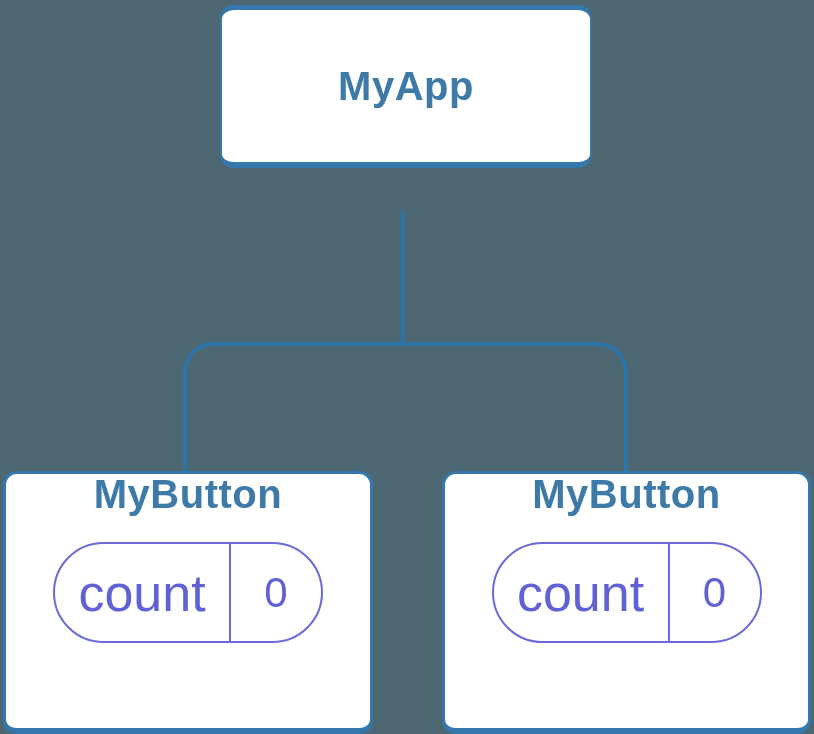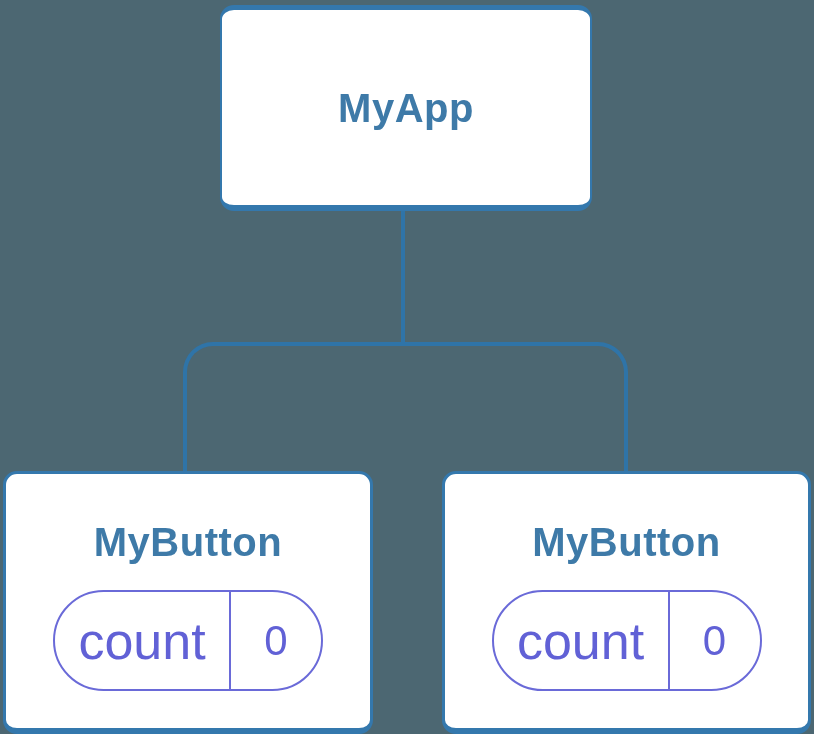--- a/index.html
+++ b/index.html
@@ -21,32 +21,31 @@
     border-radius: 14px;
     box-sizing: border-box;
     display: flex;
     flex-direction: column;
     align-items: center;
   }
   .node-root {
     left: 220px;
     top: 5px;
     width: 372px;
-    height: 206px;
+    height: 163px;
     border-top-width: 5px;
     border-bottom-width: 6px;
     justify-content: center;
   }
   .node-child {
     top: 471px;
     width: 370px;
     height: 263px;
     border-width: 3px;
     border-bottom-width: 6px;
-    padding-top: 48px;
     gap: 28px;
   }
   .node-child-left { left: 3px; }
   .node-child-right { left: 442px; width: 369px; }
   .node-label {
     color: #3E7AA8;
     font-size: 40px;
     font-weight: 600;
     line-height: 40px;
     letter-spacing: 0.5px;

